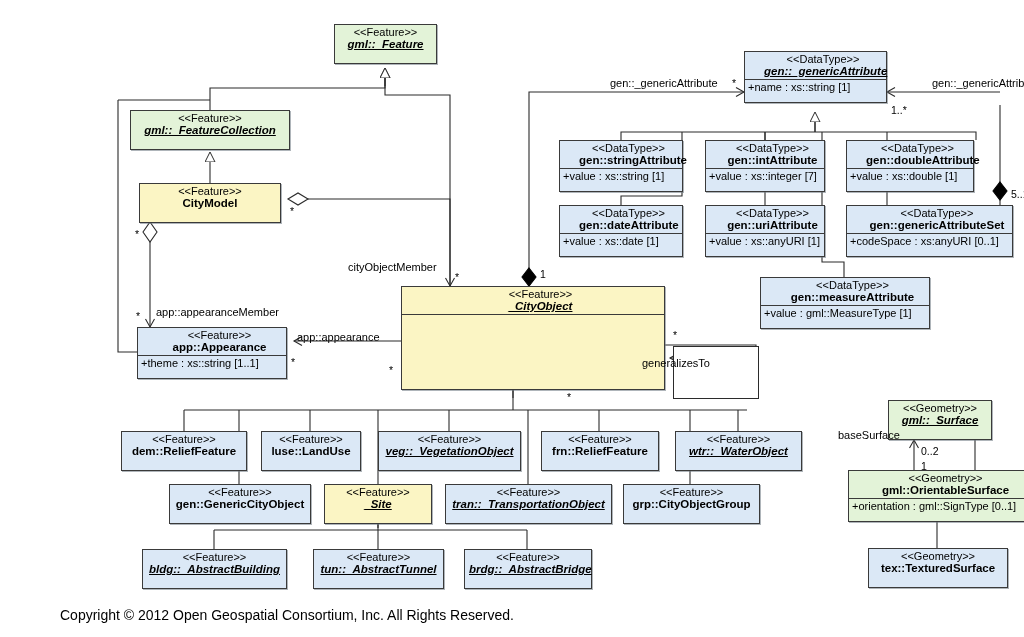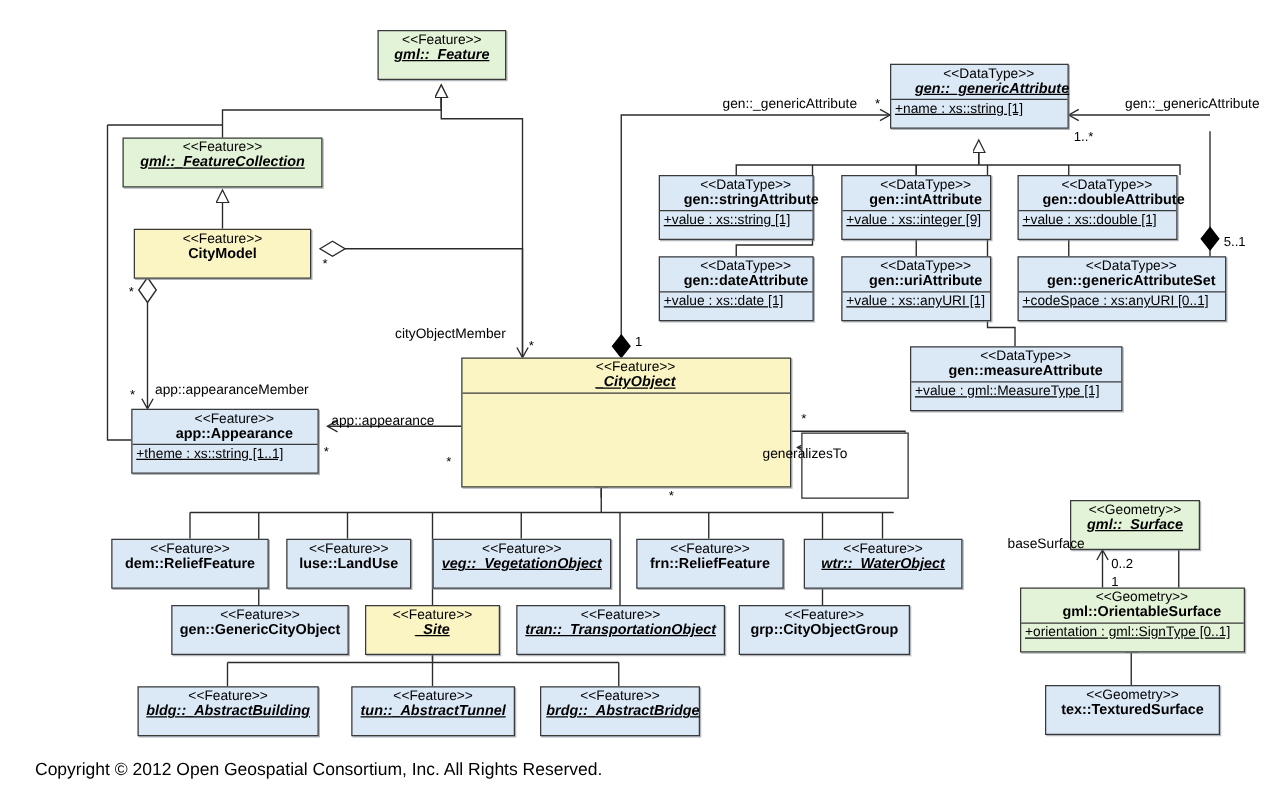--- a/index.html
+++ b/index.html
@@ -2,21 +2,21 @@
 <html><head>
 <meta charset="utf-8">
 <title>CityGML UML Diagram</title>
 <style>
   html,body{margin:0;padding:0;background:#ffffff;}
   body{
     width:1024px;height:637px;position:relative;overflow:hidden;
     font-family:"Liberation Sans", sans-serif;
     color:#000;
   }
-  #canvas{position:absolute;inset:0;}
+  #canvas{position:absolute;inset:0;margin-left:32px;}
   svg.wires{position:absolute;left:0;top:0;width:1024px;height:637px;overflow:visible;}
 
   
   .cls{
     position:absolute;
     box-sizing:border-box;
     border:1px solid #3a3a3a;
     background:#dbe8f6;
     box-shadow:1px 1px 0 rgba(110,120,130,.55);
     z-index:5;
@@ -25,21 +25,21 @@
   .cls.yellow{background:#fbf5c4;}
   .hdr{
     padding:1px 4px 2px 4px;
     text-align:center;
     line-height:12px;
   }
   .cls.has-attr .hdr{border-bottom:1px solid #3a3a3a;padding-left:19px;}
   .stereo{font-size:11px;display:block;white-space:nowrap;}
   .nm{font-size:11.5px;font-weight:bold;display:block;white-space:nowrap;}
   .nm.italic{font-style:italic;text-decoration:underline;}
-  .attrs{padding:1px 3px 2px 3px;text-decoration:underline;}
+  .attrs{padding:1px 3px 2px 3px;}
   .attr{font-size:11px;line-height:13px;white-space:nowrap;}
 
   
   .lbl{
     position:absolute;font-size:11px;white-space:nowrap;z-index:6;
     line-height:12px;background:transparent;
   }
   .mult{position:absolute;font-size:10.5px;z-index:6;line-height:10px;}
   .selbox{
     position:absolute;border:1px solid #2b2b2b;background:#ffffff;z-index:4;
@@ -192,21 +192,21 @@
       <div class="attr">+value : xs::string [1]</div>
     </div>
   </div>
 
   <div class="cls has-attr" style="left:673px;top:140px;width:120px;height:52px;">
     <div class="hdr">
       <span class="stereo">&lt;&lt;DataType&gt;&gt;</span>
       <span class="nm">gen::intAttribute</span>
     </div>
     <div class="attrs">
-      <div class="attr">+value : xs::integer [9]</div>
+      <div class="attr">+value : xs::integer [7]</div>
     </div>
   </div>
 
   <div class="cls has-attr" style="left:814px;top:140px;width:128px;height:52px;">
     <div class="hdr">
       <span class="stereo">&lt;&lt;DataType&gt;&gt;</span>
       <span class="nm">gen::doubleAttribute</span>
     </div>
     <div class="attrs">
       <div class="attr">+value : xs::double [1]</div>

